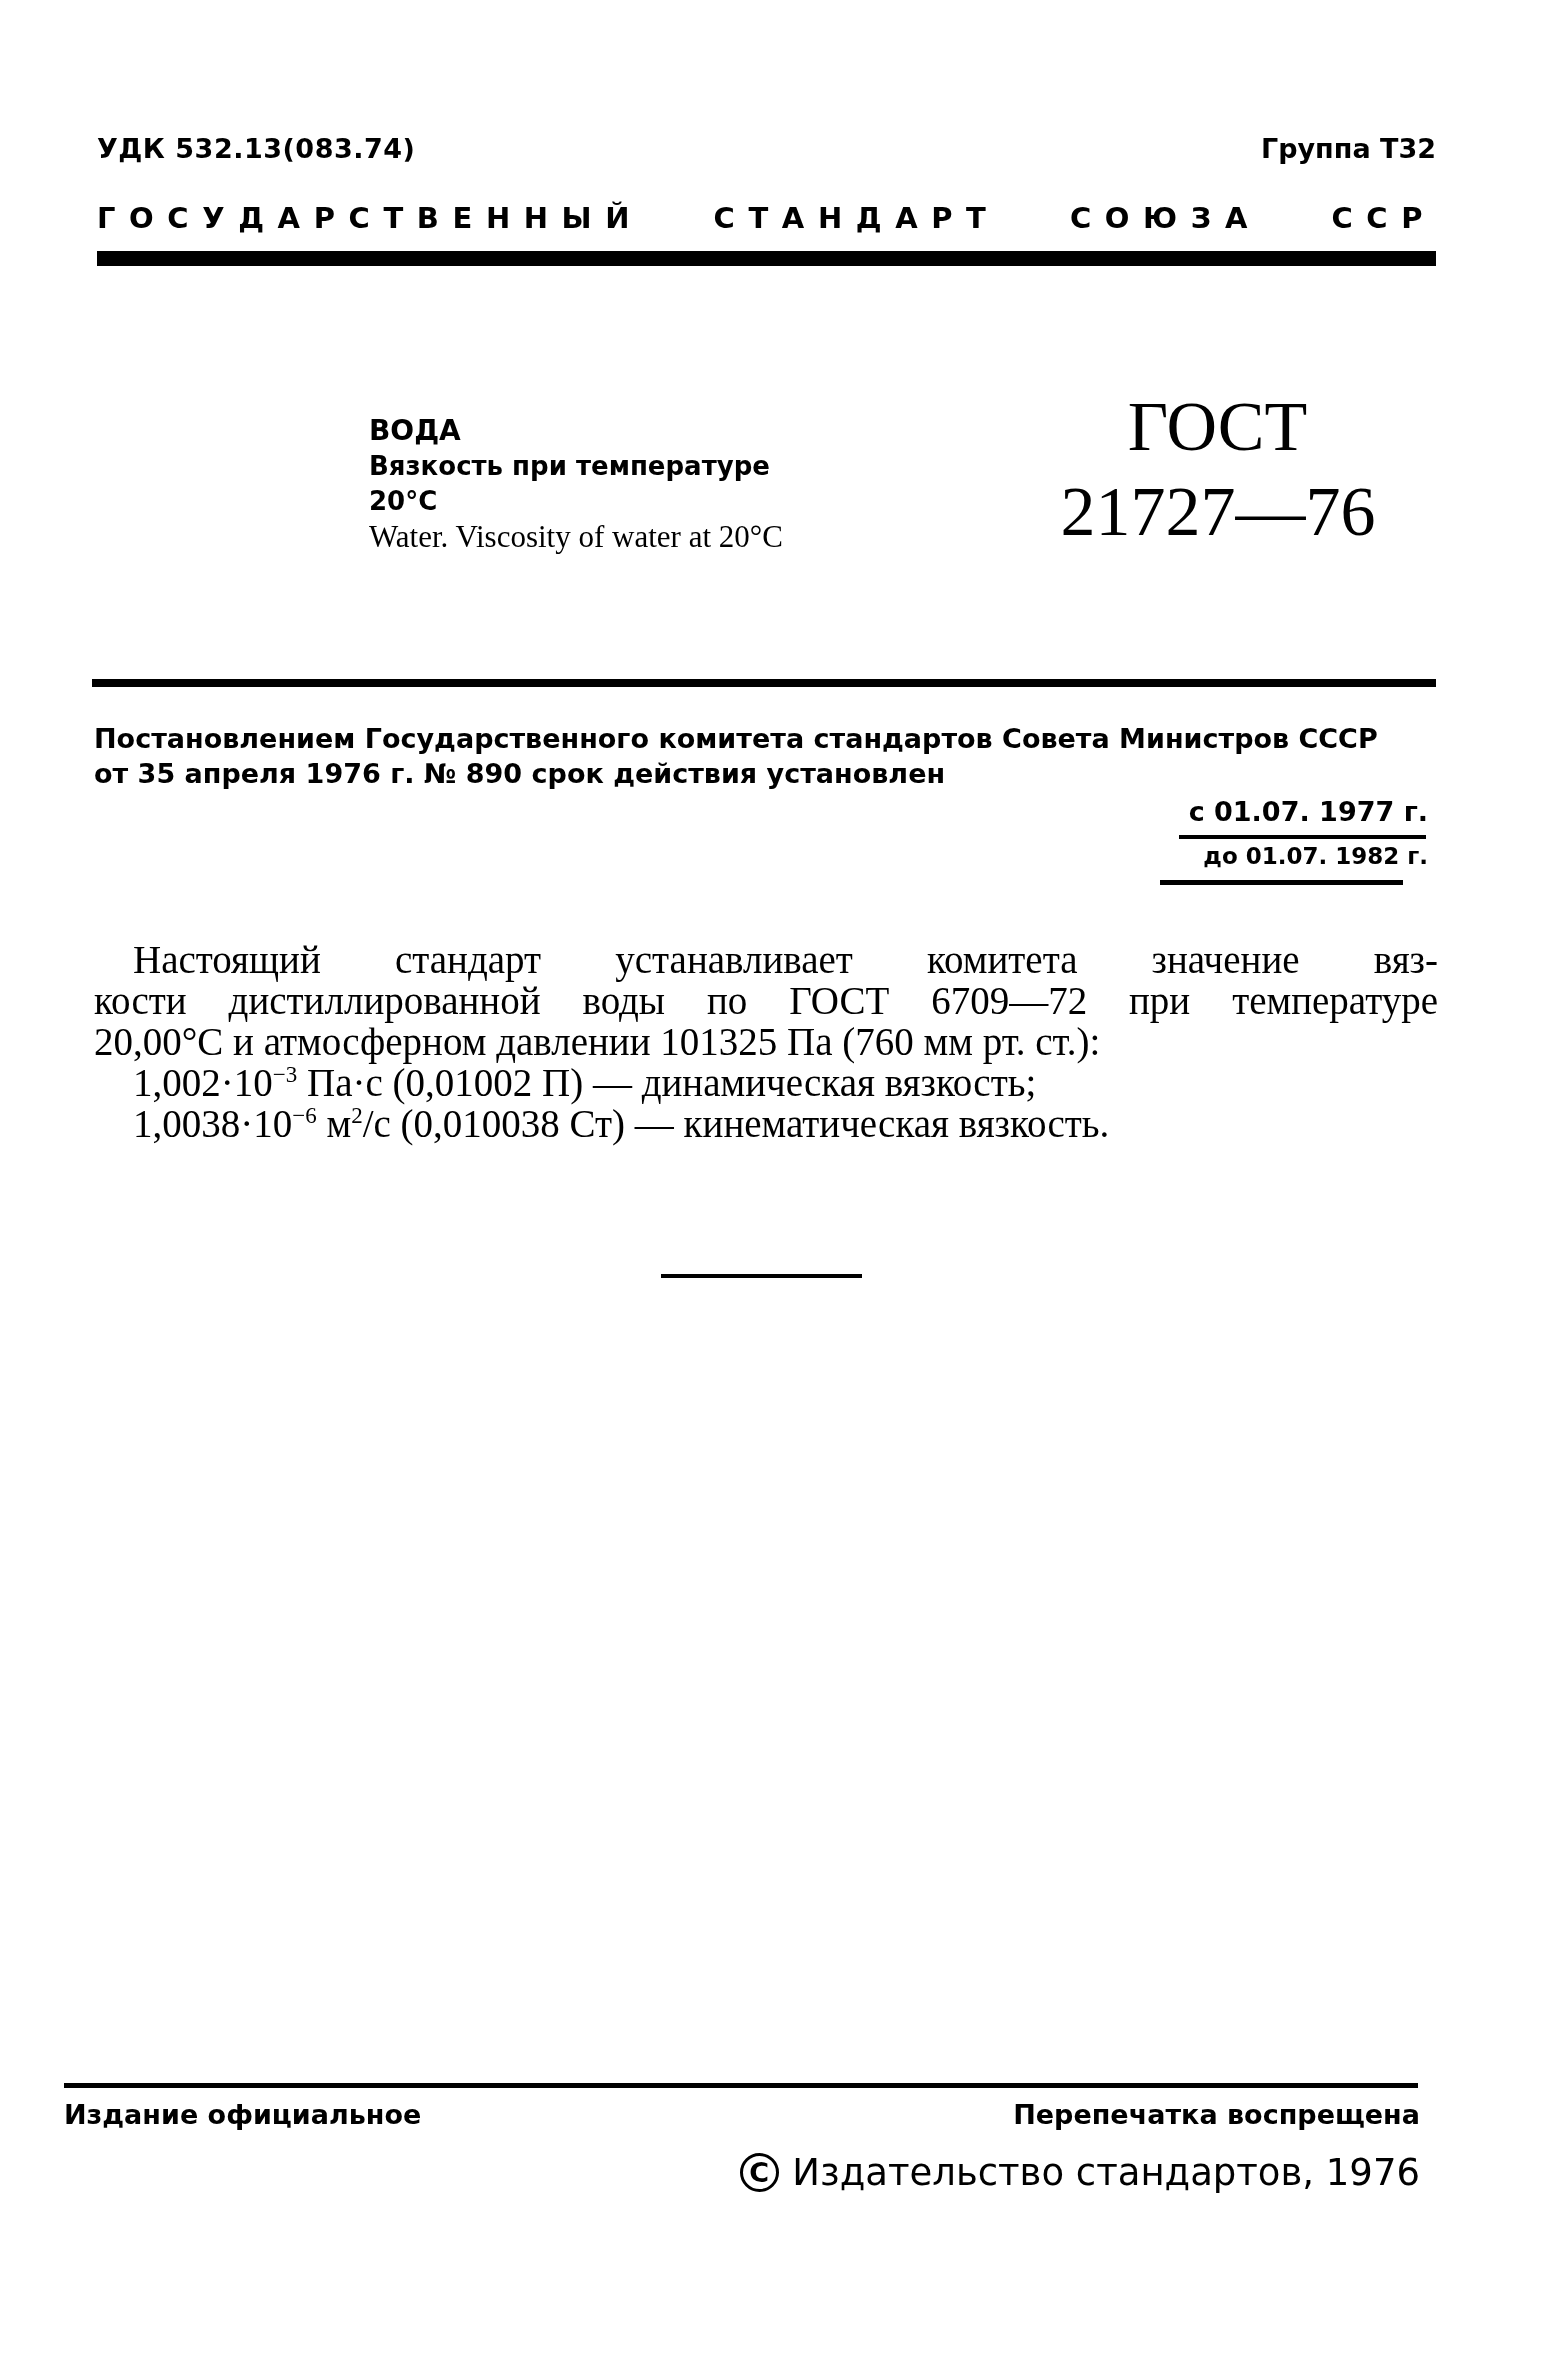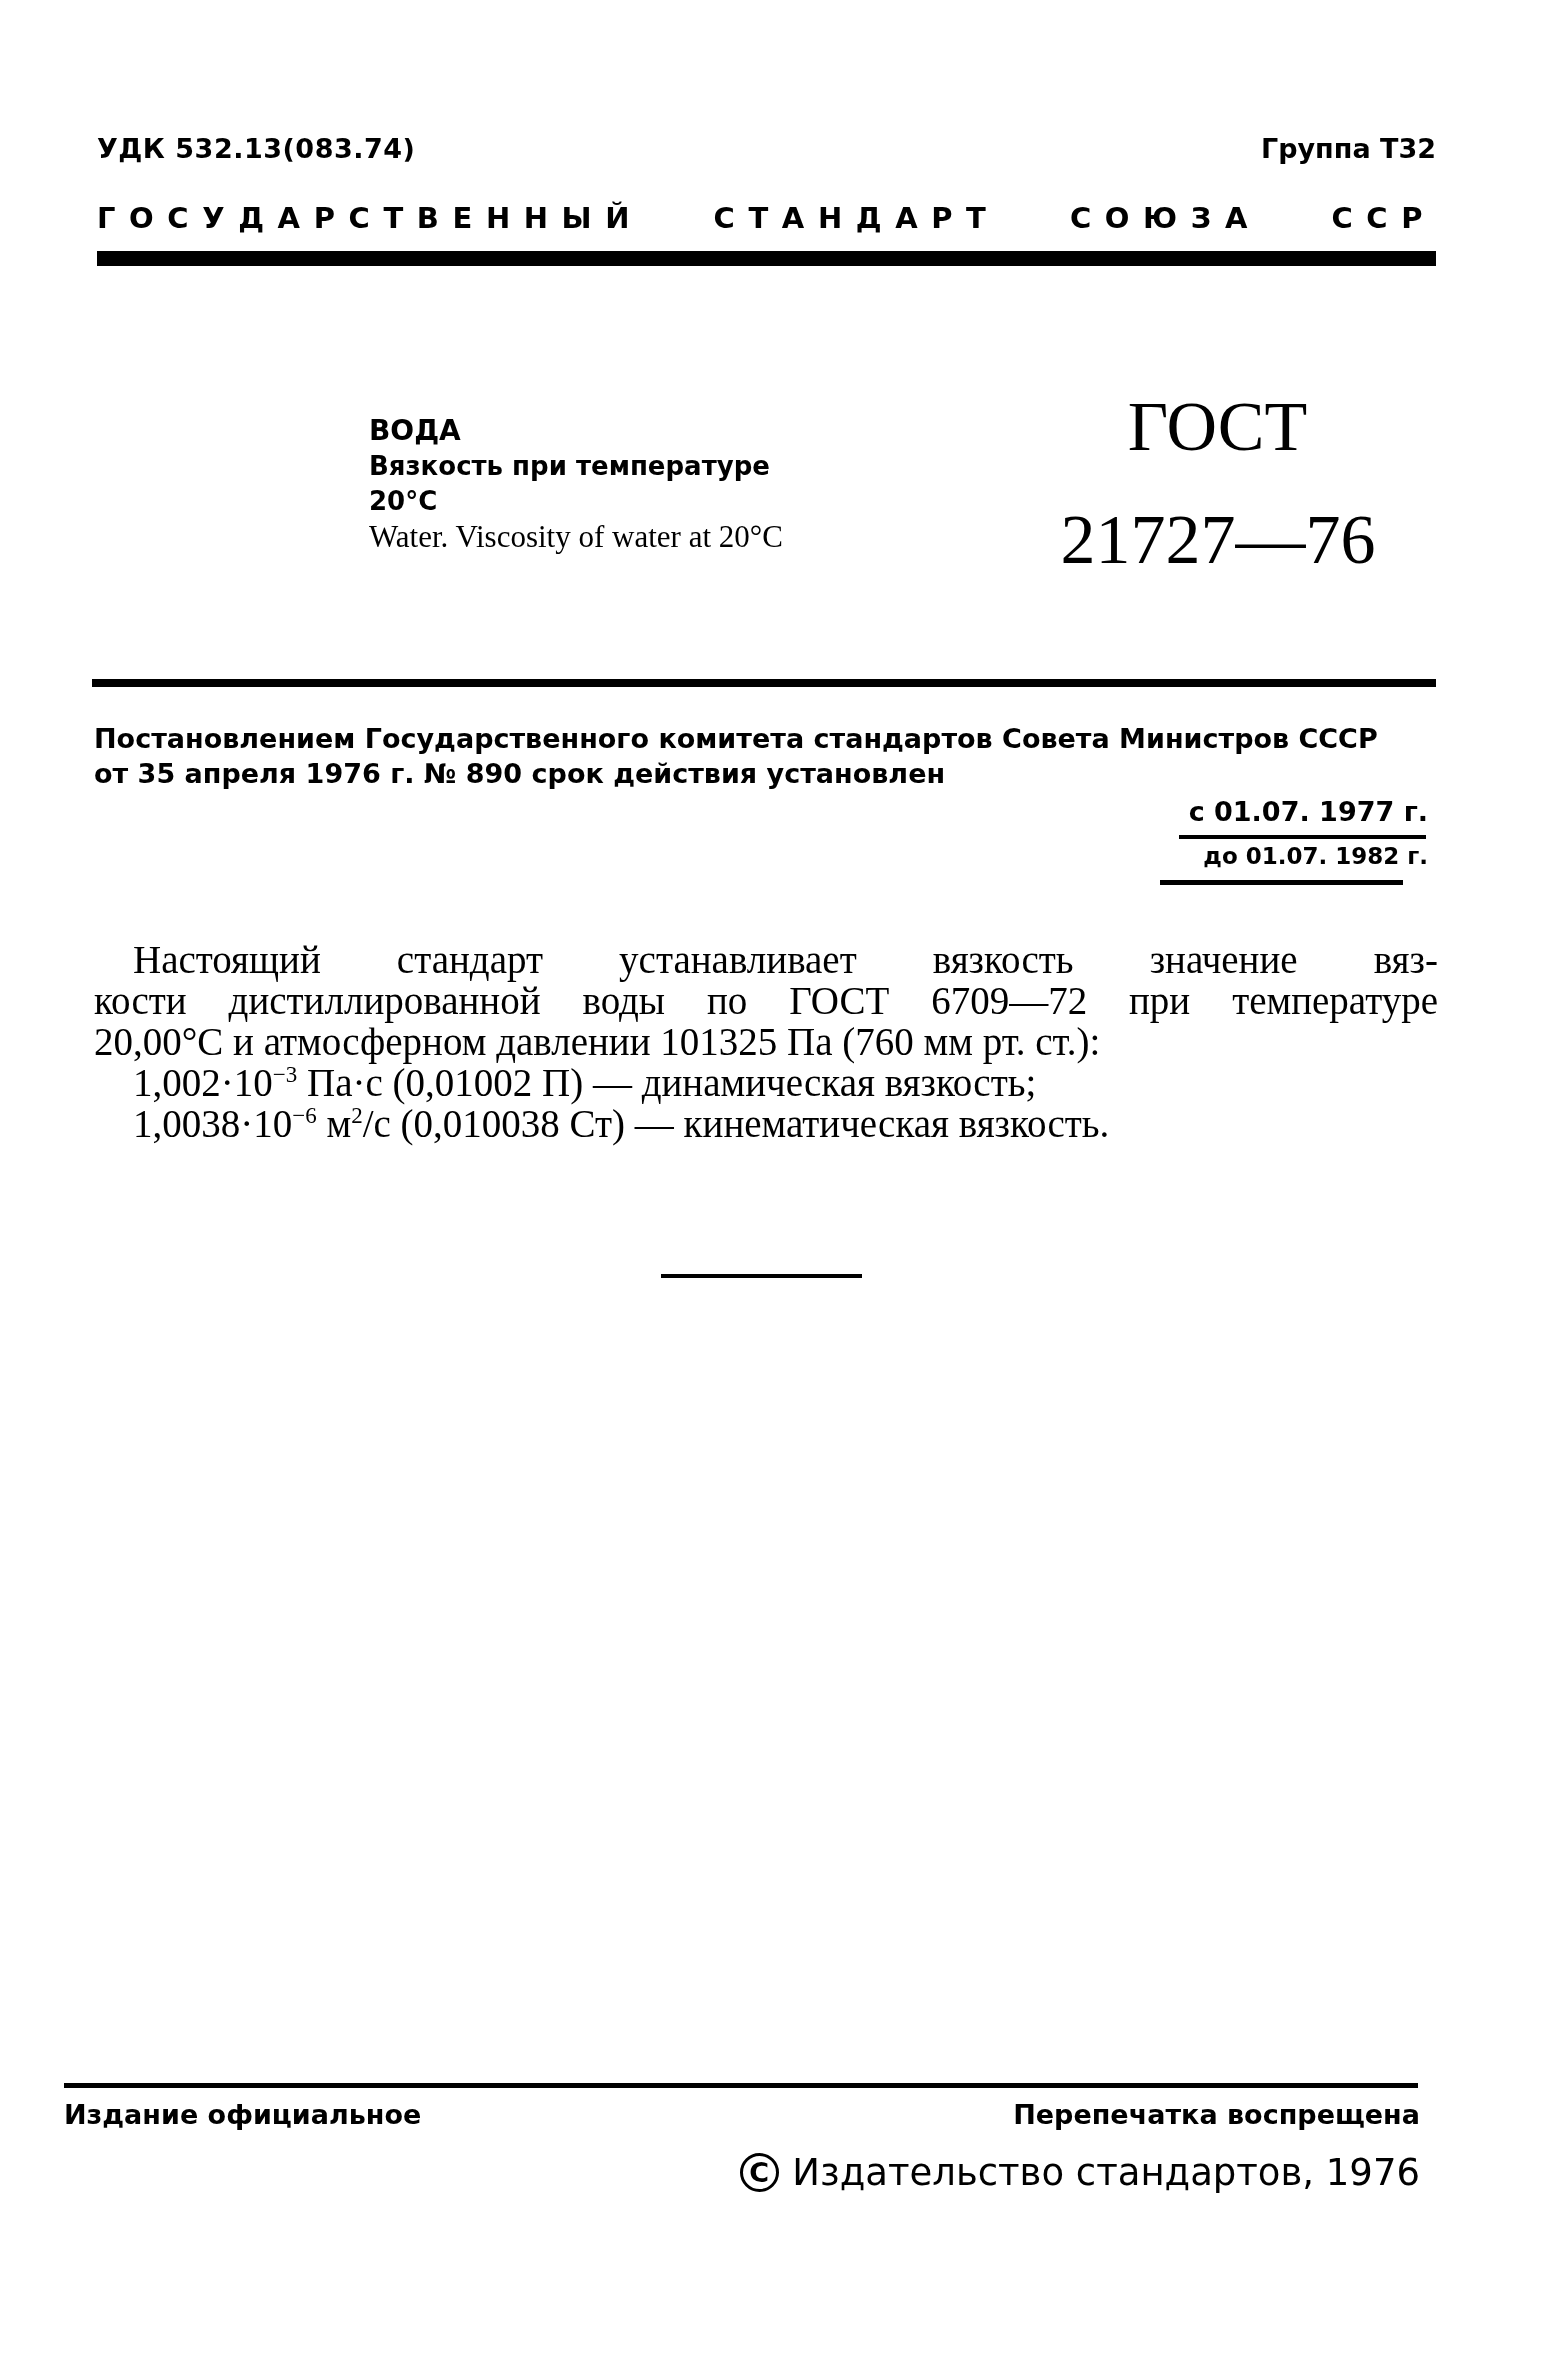--- a/index.html
+++ b/index.html
@@ -13,21 +13,21 @@
     #state-std { left: 97px; top: 201px; width: 1339px; font-size: 29px; display: flex; justify-content: space-between; letter-spacing: 13.6px; }
     #state-std span { letter-spacing: 13.6px; }
     #rule-top { left: 97px; top: 251px; width: 1339px; height: 14.6px; background: #000; }
 
     #title-block { left: 369px; top: 412px; width: 475px; text-align: left; }
     #title-main { font-size: 28px; display: block; line-height: 37px; }
     #title-sub { font-size: 26px; display: block; line-height: 35px; }
     #title-en { font-size: 31px; display: block; line-height: 35px; }
 
     #gost-label { left: 1067px; top: 383px; width: 301px; text-align: center; font-size: 70px; line-height: 87px; }
-    #gost-number { left: 1048px; top: 468px; width: 340px; text-align: center; font-size: 70px; line-height: 87px; margin-top: 28px; }
+    #gost-number { left: 1048px; top: 468px; width: 340px; text-align: center; font-size: 70px; line-height: 87px; }
 
     #rule-mid { left: 92px; top: 679px; width: 1344px; height: 7.8px; background: #000; }
 
     #decree { left: 94px; top: 721px; width: 1349px; font-size: 27px; line-height: 35px; }
     #decree-line1 { display: block; white-space: nowrap; }
     #decree-line2 { display: block; white-space: nowrap; }
 
     #date-from { right: 136px; top: 794px; font-size: 27px; line-height: 35px; }
     #date-rule-1 { left: 1179px; top: 835px; width: 247px; height: 3.9px; background: #000; }
     #date-to { right: 136px; top: 839px; font-size: 23px; line-height: 35px; }
@@ -79,21 +79,21 @@
 <div id="date-from" class="abs sans">с 01.07. 1977 г.</div>
 <div id="date-rule-1" class="abs"></div>
 <div id="date-to" class="abs sans">до 01.07. 1982 г.</div>
 <div id="date-rule-2" class="abs"></div>
 
 <div id="body" class="abs serif">
   <span class="bline justify indent">
     <span>Настоящий</span>
     <span>стандарт</span>
     <span>устанавливает</span>
-    <span>вязкость</span>
+    <span>комитета</span>
     <span>значение</span>
     <span>вяз-</span>
   </span>
   <span class="bline justify">
     <span>кости</span>
     <span>дистиллированной</span>
     <span>воды</span>
     <span>по</span>
     <span>ГОСТ</span>
     <span>6709—72</span>

